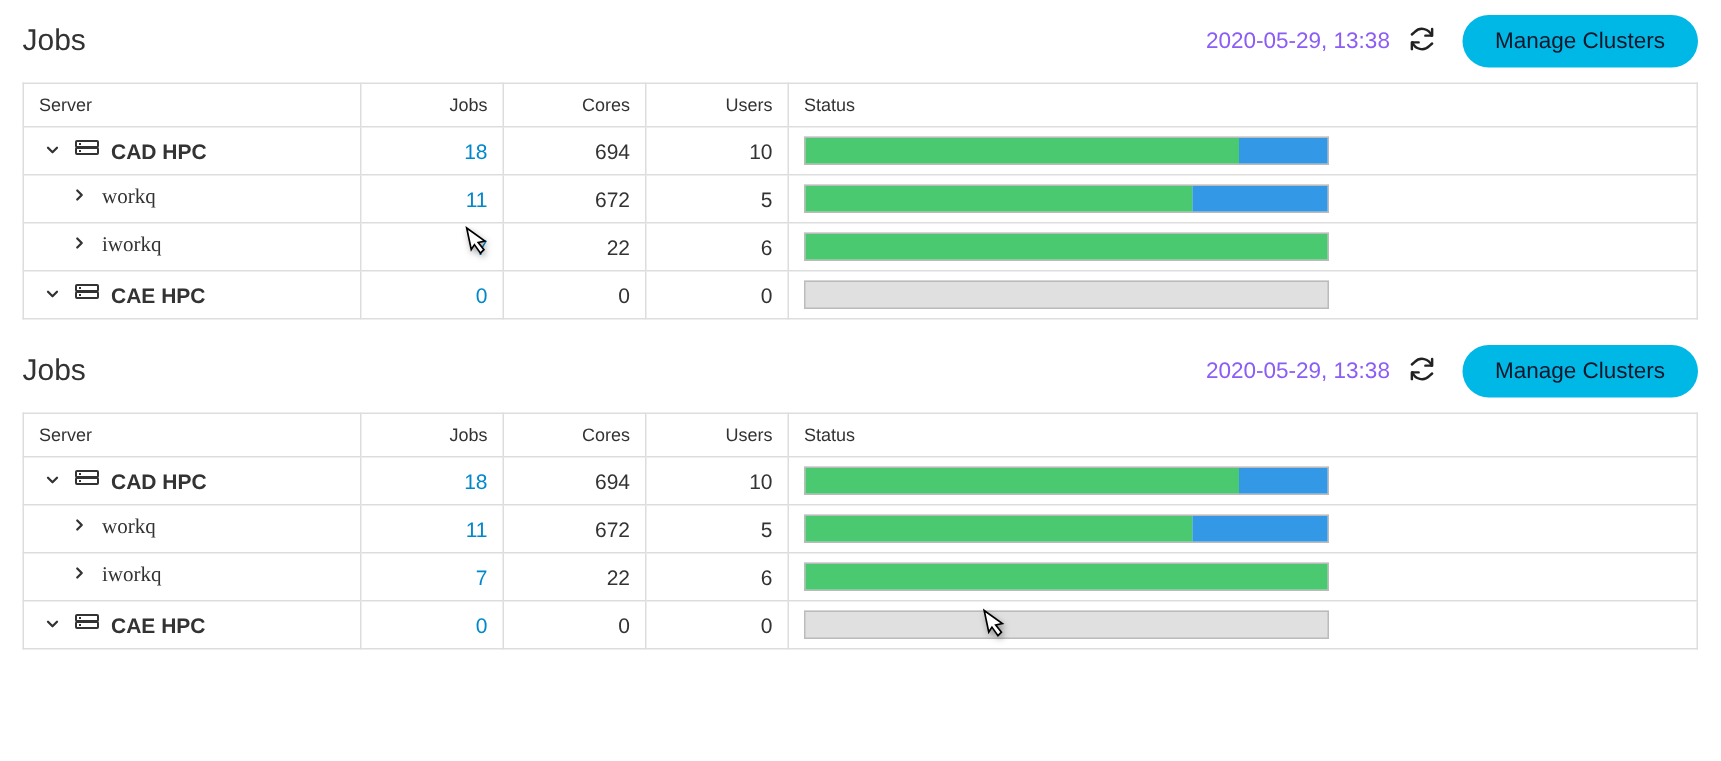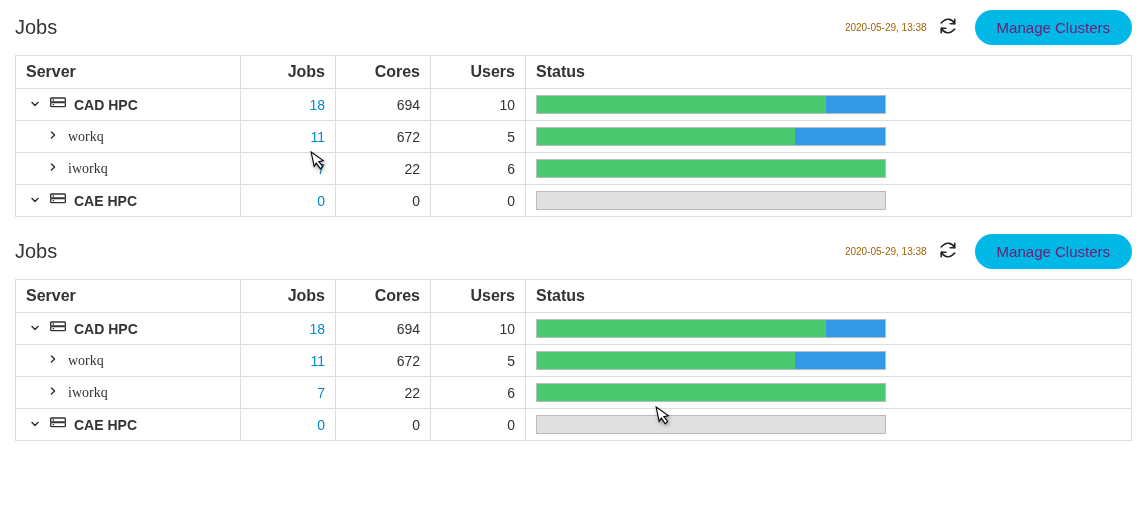--- a/index.html
+++ b/index.html
@@ -19,57 +19,57 @@
     margin-bottom: 10px;
   }
   .panel-title {
     font-size: 20px;
     font-weight: 400;
     color: #333;
     flex: 0 0 auto;
   }
   .spacer { flex: 1 1 auto; }
   .timestamp {
-    font-size: 10px;
-    color: #a16207;
+    font-size: 15px;
+    color: #8b5cf6;
     margin-right: 8px;
   }
   .refresh-btn {
     background: none;
     border: none;
     padding: 4px;
     cursor: pointer;
     display: inline-flex;
     align-items: center;
     margin-right: 14px;
   }
   .refresh-btn svg { width: 18px; height: 18px; }
   .manage-btn {
     background: #00b8e6;
-    color: #701a75;
+    color: #0f172a;
     border: none;
     border-radius: 18px;
     padding: 9px 22px;
     font-size: 15px;
     cursor: pointer;
   }
   table {
     width: 100%;
     border-collapse: collapse;
     table-layout: fixed;
   }
   th, td {
     border: 1px solid #ddd;
     padding: 7px 10px;
     vertical-align: middle;
   }
   th {
     text-align: left;
-    font-weight: 700;
-    font-size: 16px;
+    font-weight: 400;
+    font-size: 12px;
     background: #fff;
   }
   th.num, td.num { text-align: right; }
   .col-server { width: 225px; }
   .col-jobs   { width: 95px; }
   .col-cores  { width: 95px; }
   .col-users  { width: 95px; }
   .col-status { width: auto; }
   .server-cell { display: flex; align-items: flex-start; }
   .level1 .server-cell { padding-left: 18px; font-family: Liberation Serif, serif; }

